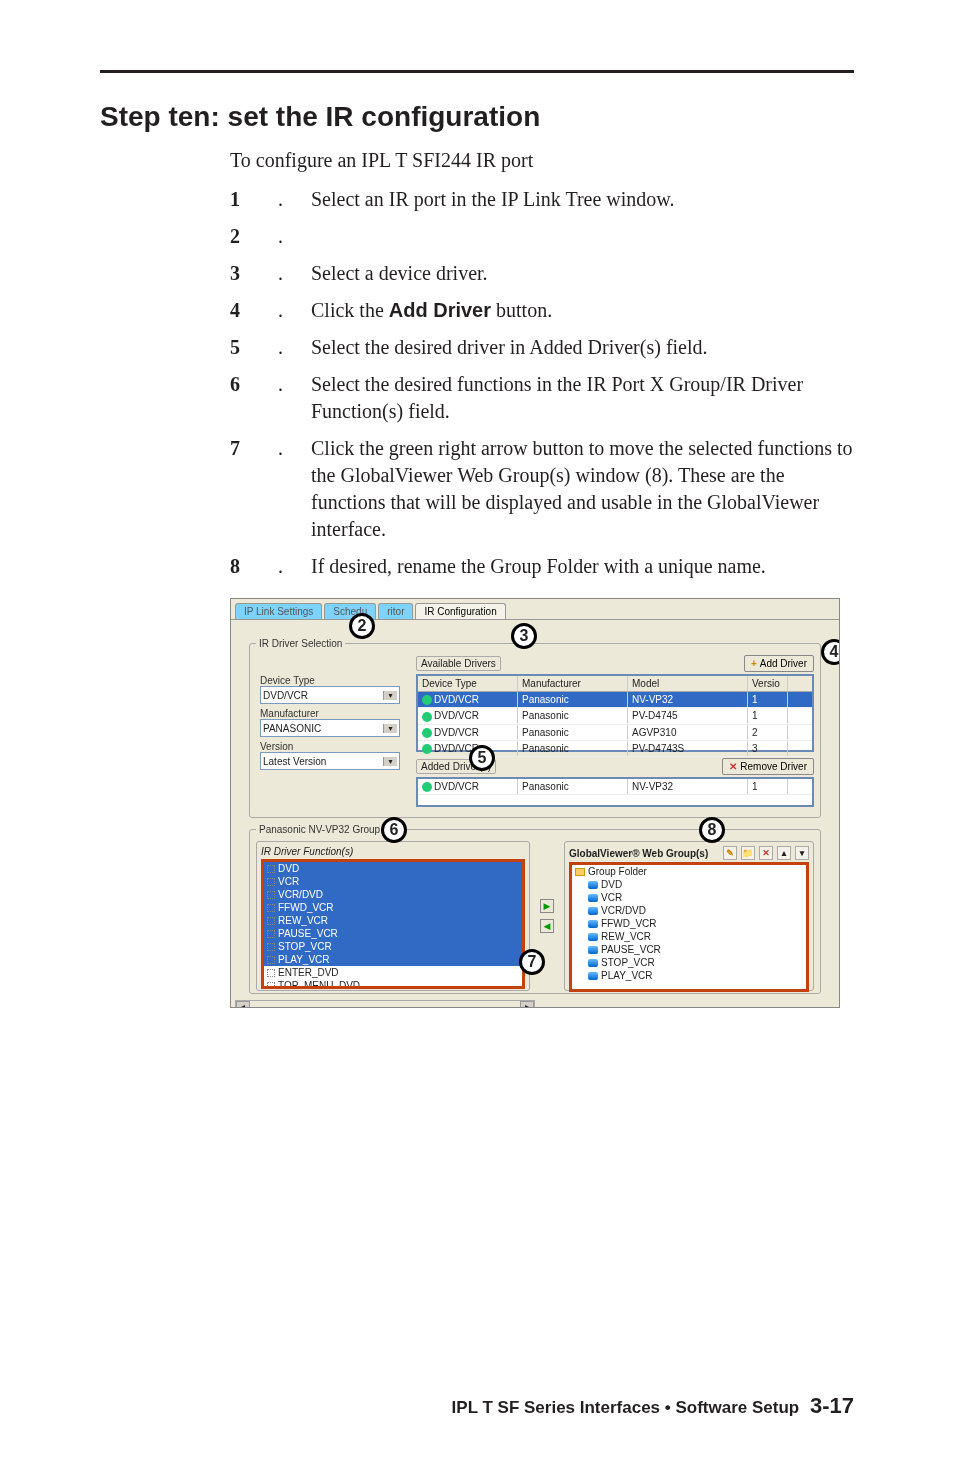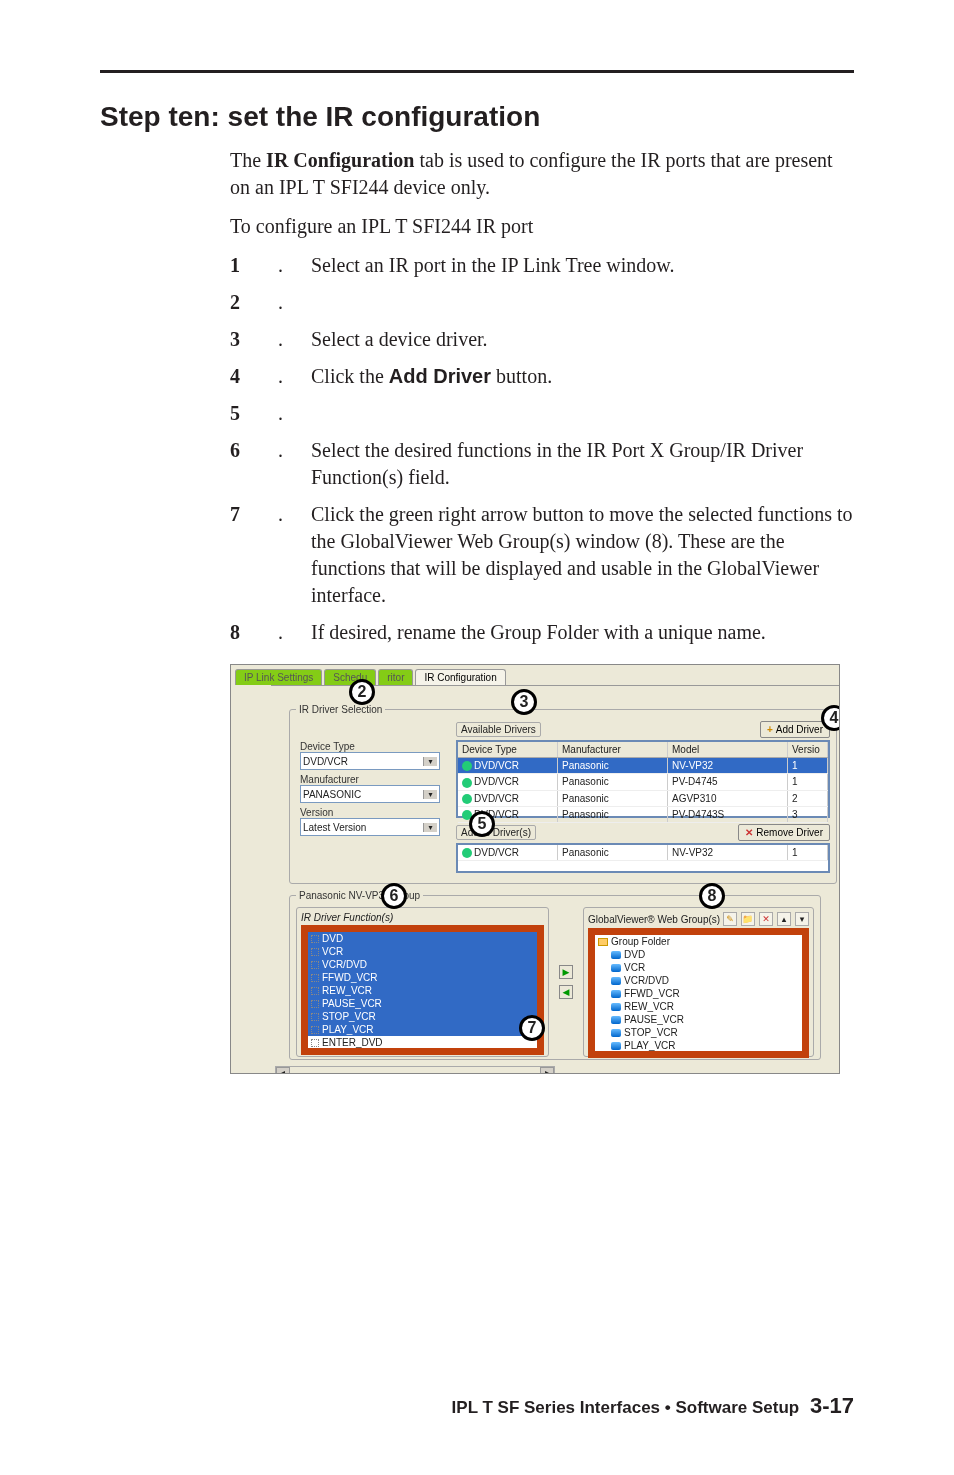--- a/index.html
+++ b/index.html
@@ -63,33 +63,32 @@
     position: relative;
     overflow: hidden;
   }
   .tabs {
     display: flex;
     gap: 2px;
     padding: 4px 4px 0 4px;
     font-size: 10px;
   }
   .tab {
-    background: #84cc16;
+    background: #7dd3fc;
     border: 1px solid #999;
     border-bottom: none;
     border-radius: 3px 3px 0 0;
     padding: 2px 8px;
     color: #555;
   }
   .tab.active { background: #f5f3e9; color: #000; }
   .panel-body {
     border-top: 1px solid #999;
     padding: 18px;
     position: relative;
-    margin-left: 40px;
   }
   fieldset.gb {
     border: 1px solid #aaa;
     border-radius: 3px;
     padding: 6px 6px 8px 6px;
     margin-bottom: 6px;
     position: relative;
   }
   fieldset.gb legend {
     font-size: 10px;
@@ -148,21 +147,21 @@
   .btn-win .x{color:#c33;font-weight:bold;}
   .lower-row { display:flex; gap:6px; }
   .ir-func {
     flex:1;
     border:1px solid #aaa;
     border-radius:3px;
     padding:4px;
     position:relative;
   }
   .listbox {
-    border:7px solid #c2410c;
+    border:3px solid #c2410c;
     background:#fff;
     height:130px;
     overflow:hidden;
     font-size:10px;
   }
   .listbox .litem{ padding:1px 3px; display:flex; align-items:center; gap:3px;}
   .listbox .litem.sel{ background:#316ac5;color:#fff;}
   .tree-icon{display:inline-block;width:8px;height:8px;border:1px dotted #888;}
   .ir-sig{display:inline-block;width:10px;height:8px;background:linear-gradient(#6bf,#06c);border-radius:2px;}
   .folder{display:inline-block;width:10px;height:8px;background:#fc6;border:1px solid #c90;}
@@ -206,31 +205,28 @@
   }
 </style>
 </head>
 <body>
 
 <div class="page">
   <hr class="hr-top">
   <h2 class="section-title">Step ten: set the IR configuration</h2>
 
   <div class="body-text">
-    <p>
-      <span>The </span><span class="bold">IR Configuration</span><span> tab is used to configure the IR ports that are present on an IPL T SFI244 device only.</span>
-    </p>
     <p>To configure an IPL T SFI244 IR port</p>
 
     <ol>
       <li><span class="num">1</span>. <span class="txt">Select an IR port in the IP Link Tree window.</span></li>
       <li><span class="num">2</span>. </li>
       <li><span class="num">3</span>. <span class="txt">Select a device driver.</span></li>
       <li><span class="num">4</span>. <span class="txt"><span>Click the </span><span class="btn-bold">Add Driver</span><span> button.</span></span></li>
-      <li><span class="num">5</span>. </li>
+      <li><span class="num">5</span>. <span class="txt">Select the desired driver in Added Driver(s) field.</span></li>
       <li><span class="num">6</span>. <span class="txt">Select the desired functions in the IR Port X Group/IR Driver Function(s) field.</span></li>
       <li><span class="num">7</span>. <span class="txt">Click the green right arrow button to move the selected functions to the GlobalViewer Web Group(s) window (8). These are the functions that will be displayed and usable in the GlobalViewer interface.</span></li>
       <li><span class="num">8</span>. <span class="txt">If desired, rename the Group Folder with a unique name.</span></li>
     </ol>
   </div>
 
   <div class="screenshot">
 
     <div class="callout" style="left:118px;top:14px;">2</div>
     <div class="callout" style="left:280px;top:24px;">3</div>
@@ -375,21 +371,21 @@
                   <span>TOP_MENU_DVD</span>
                 </div>
 
             </div>
           </div>
           <div class="mid-arrows">
             <div class="ar" style="color:#090;">▶</div>
             <div class="ar" style="color:#090;">◀</div>
           </div>
           <div class="ir-func" style="flex:1;">
-            <div style="display:flex;justify-content:space-between;align-items:center;margin-bottom:2px;">
+            <div style="display:flex;justify-content:space-between;align-items:center;margin-bottom:2px;font-weight:bold;">
               <span style="font-size:10px;">GlobalViewer® Web Group(s)</span>
               <span class="toolbar-icons">
                 <span class="ti" style="color:#c80;">✎</span>
                 <span class="ti" style="color:#c80;">📁</span>
                 <span class="ti" style="color:#c33;">✕</span>
                 <span class="ti">▴</span>
                 <span class="ti">▾</span>
               </span>
             </div>
             <div class="listbox">

